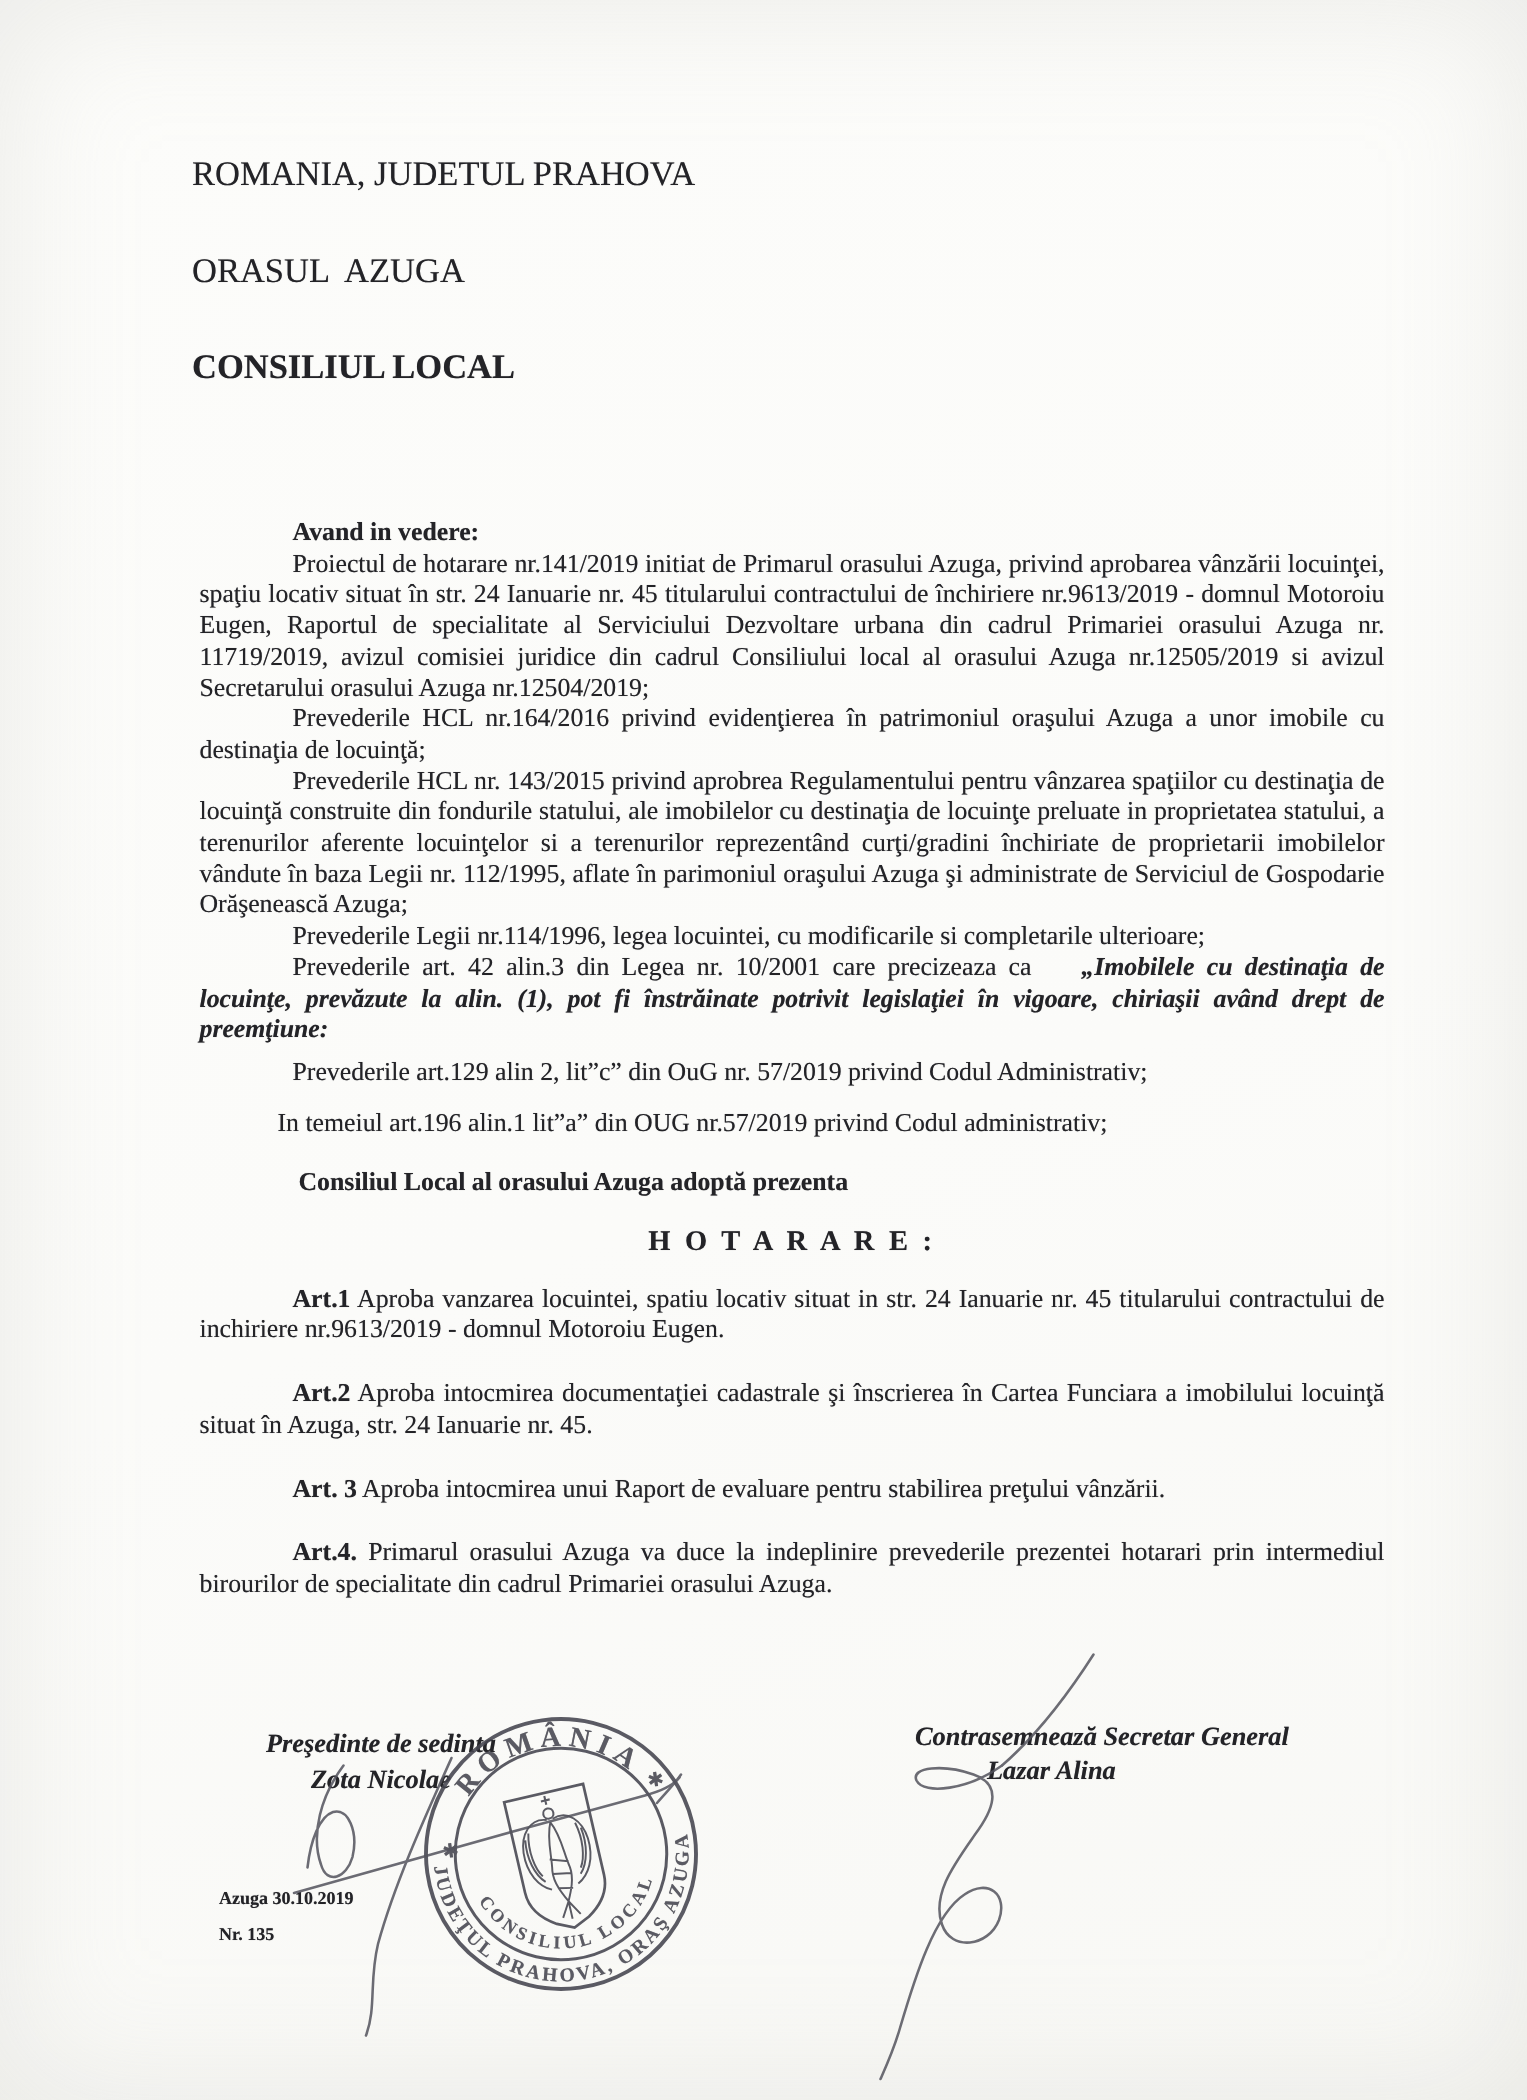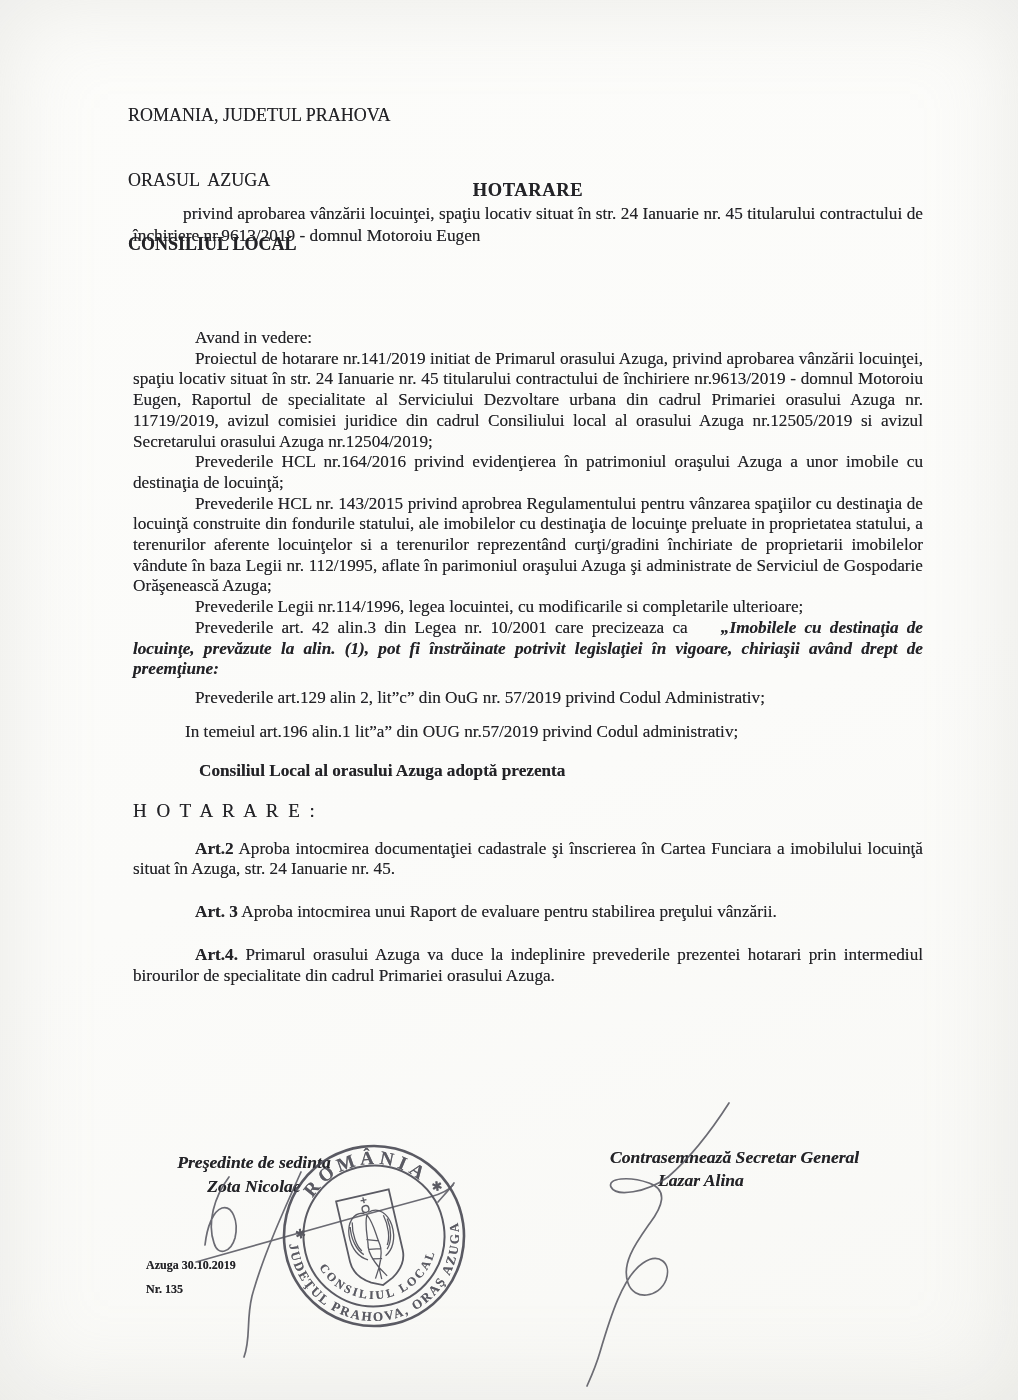--- a/index.html
+++ b/index.html
@@ -11,33 +11,33 @@
     box-shadow: inset 0 0 90px rgba(190,190,182,.28);
     font-family:"Liberation Serif", serif;
     color:#232327;
     overflow:hidden;
   }
   .page * { font-family:"Liberation Serif", serif; }
   .ink { text-shadow:0 0 .45px rgba(20,20,25,.5); }
   .b { font-weight:bold; }
   .bi { font-weight:bold; font-style:italic;margin-left:25px; }
 
-  .letterhead { position:absolute; left:128px; top:62px; font-size:18px; line-height:21.5px; white-space:pre-wrap; }
+  .letterhead { position:absolute; left:128px; top:62px; font-size:23px; line-height:21.5px; white-space:pre-wrap; }
 
   .title-block { position:absolute; left:133px; right:95px; top:180px; }
   .doc-title { text-align:center; font-weight:bold; font-size:18.5px; letter-spacing:.6px; }
   .doc-subtitle { margin:2px 0 0 0; font-size:17.3px; line-height:21.5px; text-align:justify; text-indent:50px; }
 
   .body-flow { position:absolute; left:133px; right:95px; top:328px; font-size:17.2px; line-height:20.7px; }
-  .preamble-heading { margin:0 0 0 62px; }
+  .preamble-heading { margin:17px 0 0 62px;font-weight:bold; }
   .par { margin:0; text-align:justify; text-indent:62px; }
   .par-129 { margin-top:8px; }
   .temeiul { margin-top:13px; text-indent:52px; text-align:left; }
   .enactment { margin-top:19px; margin-left:66px; font-weight:bold; text-indent:0; text-align:left; }
-  .decision-heading { margin-top:19px; text-align:left; font-weight:normal; font-size:19px; letter-spacing:2.5px; }
+  .decision-heading { margin-top:19px; text-align:center; font-weight:bold; font-size:19px; letter-spacing:2.5px; }
   .article { margin-top:17px; }
   .article + .article { margin-top:22px; }
 
   .sig-left { position:absolute; left:146px; top:1150px; width:216px; text-align:center; font-weight:bold; font-size:17.6px; line-height:24px;font-style:italic; }
   .sig-right { position:absolute; left:610px; top:1146px; width:280px; font-weight:bold; font-size:17.6px; line-height:23px;font-style:italic; }
   .sig-right .name { margin-left:48px; }
   .date-block { position:absolute; left:146px; top:1253px; font-weight:bold; font-size:12px; line-height:24px; }
 
   .stamp-wrap { position:absolute; left:278px; top:1140px; width:192px; height:192px; }
   .sig-overlay { position:absolute; left:0; top:0; width:1018px; height:1400px; pointer-events:none; }
@@ -46,41 +46,38 @@
 <body>
 
 <div class="page ink">
 
   <div class="letterhead">
     <div>ROMANIA, JUDETUL PRAHOVA</div>
     <div>ORASUL  AZUGA</div>
     <div class="b">CONSILIUL LOCAL</div>
   </div>
 
-  <div class="title-block">
-    <div class="doc-title">HOTARARE</div>
-    <p class="doc-subtitle">privind aprobarea  vânzării locuinţei, spaţiu locativ situat în str. 24 Ianuarie nr. 45 titularului contractului de închiriere nr.9613/2019  - domnul Motoroiu Eugen</p>
-  </div>
 
   <div class="body-flow">
     <div class="preamble-heading">Avand in vedere:</div>
 
     <p class="par">Proiectul de hotarare nr.141/2019 initiat de Primarul orasului Azuga, privind aprobarea vânzării locuinţei, spaţiu locativ situat în str. 24 Ianuarie nr. 45 titularului contractului de închiriere nr.9613/2019 - domnul Motoroiu Eugen, Raportul de specialitate al Serviciului Dezvoltare urbana din cadrul Primariei orasului Azuga nr. 11719/2019, avizul comisiei juridice din cadrul Consiliului local al orasului Azuga nr.12505/2019 si avizul Secretarului orasului Azuga nr.12504/2019;</p>
     <p class="par">Prevederile HCL nr.164/2016 privind evidenţierea în patrimoniul oraşului Azuga a unor imobile cu destinaţia de locuinţă;</p>
     <p class="par">Prevederile HCL nr. 143/2015 privind aprobrea Regulamentului pentru vânzarea spaţiilor cu destinaţia de locuinţă construite din fondurile statului, ale imobilelor cu destinaţia de locuinţe preluate in proprietatea statului, a terenurilor aferente locuinţelor si a terenurilor reprezentând curţi/gradini închiriate de proprietarii imobilelor vândute în baza Legii nr. 112/1995, aflate în parimoniul oraşului Azuga şi administrate de Serviciul de Gospodarie Orăşenească Azuga;</p>
     <p class="par">Prevederile Legii nr.114/1996, legea locuintei, cu modificarile si completarile ulterioare;</p>
     <p class="par"><span>Prevederile art. 42 alin.3 din Legea nr. 10/2001 care precizeaza ca </span><span class="bi">„Imobilele cu destinaţia de locuinţe, prevăzute la alin. (1), pot fi înstrăinate potrivit legislaţiei în vigoare, chiriaşii având drept de preemţiune:</span></p>
     <p class="par par-129">Prevederile art.129 alin 2, lit”c” din OuG nr. 57/2019 privind Codul Administrativ;</p>
 
     <p class="par temeiul">In temeiul art.196 alin.1 lit”a” din OUG nr.57/2019 privind Codul administrativ;</p>
 
     <p class="par enactment">Consiliul Local al orasului Azuga adoptă prezenta</p>
 
     <div class="decision-heading">H O T A R A R E :</div>
 
+    <p class="par article"><span class="b">Art.1</span> <span>Aproba vanzarea locuintei, spatiu locativ situat in str. 24 Ianuarie nr. 45 titularului contractului de inchiriere nr.9613/2019 - domnul Motoroiu Eugen.</span></p>
     <p class="par article"><span class="b">Art.2</span> <span>Aproba intocmirea documentaţiei cadastrale şi înscrierea în Cartea Funciara a imobilului locuinţă situat în Azuga, str. 24 Ianuarie nr. 45.</span></p>
     <p class="par article"><span class="b">Art. 3</span> <span>Aproba intocmirea unui Raport de evaluare pentru stabilirea preţului vânzării.</span></p>
     <p class="par article"><span class="b">Art.4.</span> <span>Primarul orasului Azuga va duce la indeplinire prevederile prezentei hotarari prin intermediul birourilor de specialitate din cadrul Primariei orasului Azuga.</span></p>
   </div>
 
   <div class="sig-left">
     <div>Preşedinte de sedinta</div>
     <div>Zota Nicolae</div>
   </div>
 

